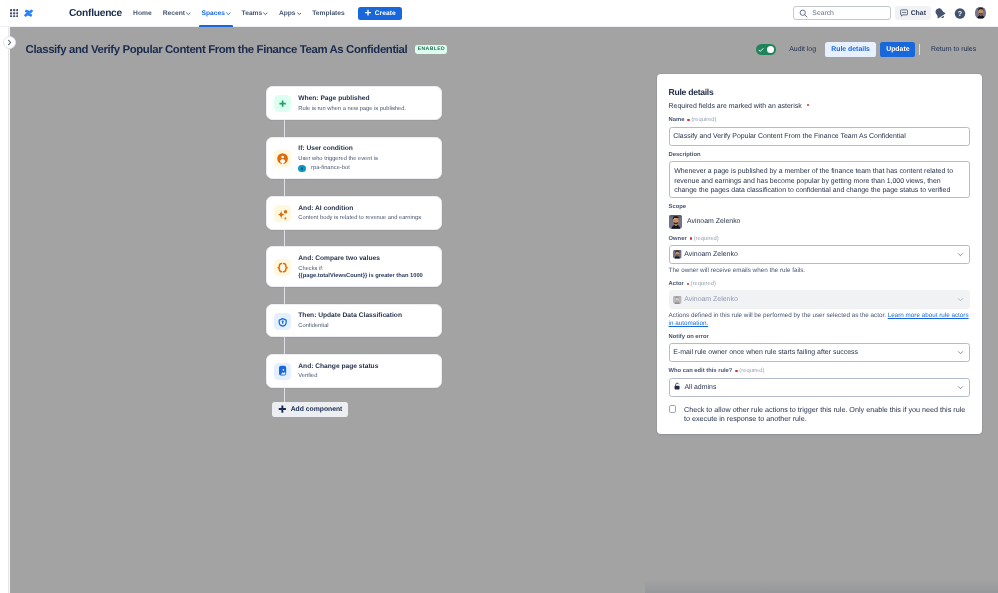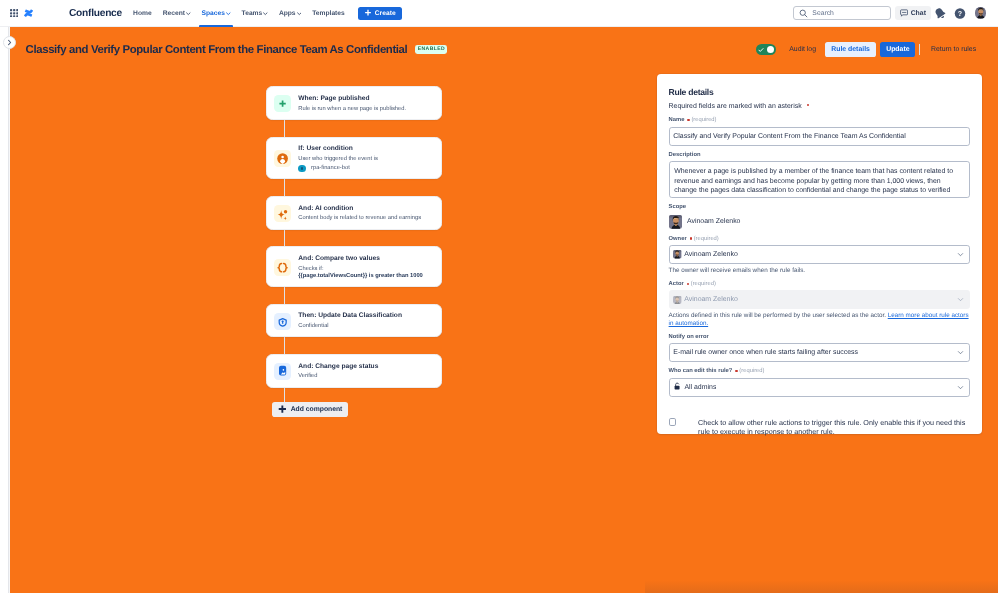--- a/index.html
+++ b/index.html
@@ -36,21 +36,21 @@
             border-radius:50%;cursor:pointer;margin-right:6.8px;flex:0 0 auto;}
   .avatar{width:11.6px;height:11.6px;border-radius:50%;overflow:hidden;cursor:pointer;display:block;
           flex:0 0 auto;line-height:0;}
 
   
   #sidebar-rail{position:absolute;left:0;top:27px;width:9px;height:566px;background:#fff;
                 border-right:1px solid #E4E6EA;}
   #expand-btn{position:absolute;left:3px;top:36px;width:13px;height:13px;border-radius:50%;
               background:#fff;border:1px solid #E0E3E8;display:flex;align-items:center;
               justify-content:center;cursor:pointer;z-index:5;}
-  #page{position:absolute;left:10px;top:27px;width:988px;height:566px;background:#f97316;}
+  #page{position:absolute;left:10px;top:27px;width:988px;height:566px;background:#a3a3a3;}
 
   
   #rule-header{position:absolute;left:0;top:0;width:988px;height:45px;display:flex;
                align-items:center;padding-left:15.6px;padding-right:15.5px;}
   #rule-title{font-size:11.4px;font-weight:700;color:#1B2B4D;letter-spacing:-0.38px;}
   #enabled-badge{margin-left:7.8px;background:#DCFFF1;color:#216E4E;font-size:5.05px;font-weight:700;
                  letter-spacing:0.42px;border-radius:2.4px;padding:1.8px 1.8px 1.5px 2.6px;line-height:1;}
   .header-right{margin-left:auto;display:flex;align-items:center;gap:0;}
   .toggle{width:19.8px;height:10.9px;border-radius:5.5px;background:#1F845A;position:relative;
           cursor:pointer;margin-right:7.3px;}
@@ -106,21 +106,21 @@
          white-space:nowrap;overflow:hidden;}
   .field.ta{align-items:flex-start;line-height:9.4px;height:36.6px;padding:5px 4.6px 0 4.6px;
             white-space:normal;}
   .field.sel{justify-content:space-between;padding-right:5px;cursor:pointer;}
   .field.disabled{background:#F1F2F4;border-color:#F1F2F4;color:#8D99AE;}
   .help{font-size:6.3px;color:#44546F;margin-top:3.0px;line-height:7.6px;}
   .help a{color:#1868DB;text-decoration:underline;}
   .fgroup{margin-bottom:6.4px;}
   .scope-row{display:flex;align-items:center;gap:4.6px;margin-bottom:7.4px;margin-top:3.6px;}
   .scope-row .nm{font-size:6.95px;color:#1F2B46;}
-  .cbrow{display:flex;gap:22px;margin-top:21px;align-items:flex-start;}
+  .cbrow{display:flex;gap:8px;margin-top:8px;align-items:flex-start;}
   .cb{width:7.4px;height:7.4px;min-width:7.4px;border:1.1px solid #9AA5B8;border-radius:1.8px;
       background:#fff;margin-top:0.6px;cursor:pointer;}
   .cbtxt{font-size:7.2px;color:#1F2B46;line-height:9.2px;}
   .field .chev{display:flex;align-items:center;}
   .field .leading{display:flex;align-items:center;gap:2.6px;overflow:hidden;}
 
   .avimg{display:block;border-radius:2.4px;overflow:hidden;line-height:0;flex:0 0 auto;}
   #bottom-fade{position:absolute;left:645px;bottom:0;width:353px;height:13px;
                background:linear-gradient(to bottom,rgba(9,30,66,0) 0%,rgba(9,30,66,0.085) 100%);
                pointer-events:none;}

